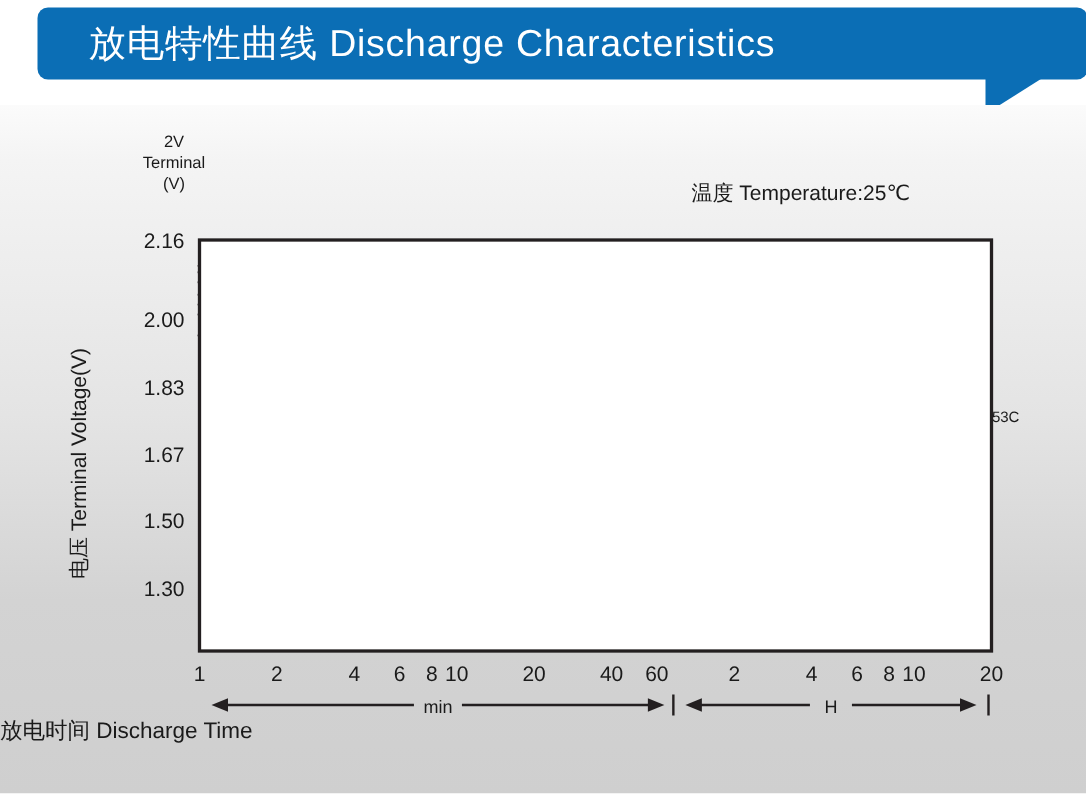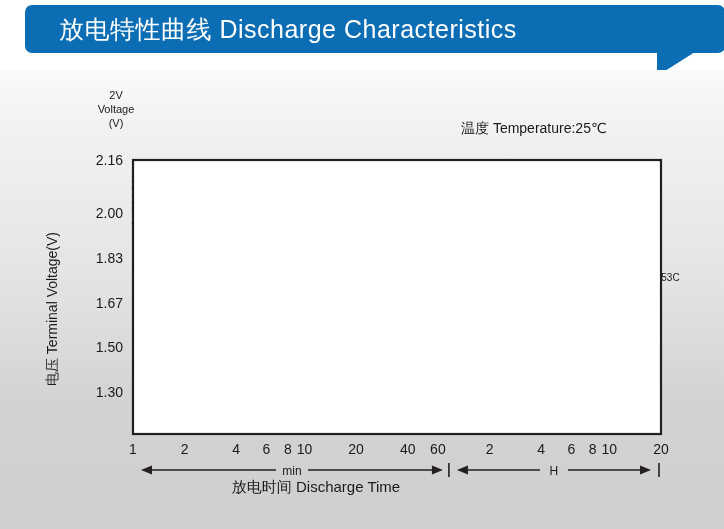--- a/index.html
+++ b/index.html
@@ -86,21 +86,20 @@
     font-size: 14px;
     color: #1a1a1a;
     white-space: nowrap;
   }
 
   
   #x-axis-title {
     position: absolute;
     left: 0; top: 408px;
     width: 632px;
-    text-align: center;
     font-size: 15px;
     color: #1a1a1a;
   }
 
   
   #plot-svg {
     position: absolute;
     left: 0; top: 0;
   }
 
@@ -141,21 +140,21 @@
 <div id="header-banner">
   <div id="banner-shape"></div>
   <div id="banner-tail"></div>
   <div id="banner-title">放电特性曲线 Discharge Characteristics</div>
 </div>
 
 <div id="figure-area">
 
   <div id="battery-label">
     <div>2V</div>
-    <div>Voltage</div>
+    <div>Terminal</div>
     <div>(V)</div>
   </div>
 
   <div id="temperature-note">温度 Temperature:25℃</div>
 
   <div id="y-axis-title">电压 Terminal Voltage(V)</div>
   <div id="x-axis-title">放电时间 Discharge Time</div>
 
   <svg id="plot-svg" width="724" height="459">
     <g id="grid-layer">

